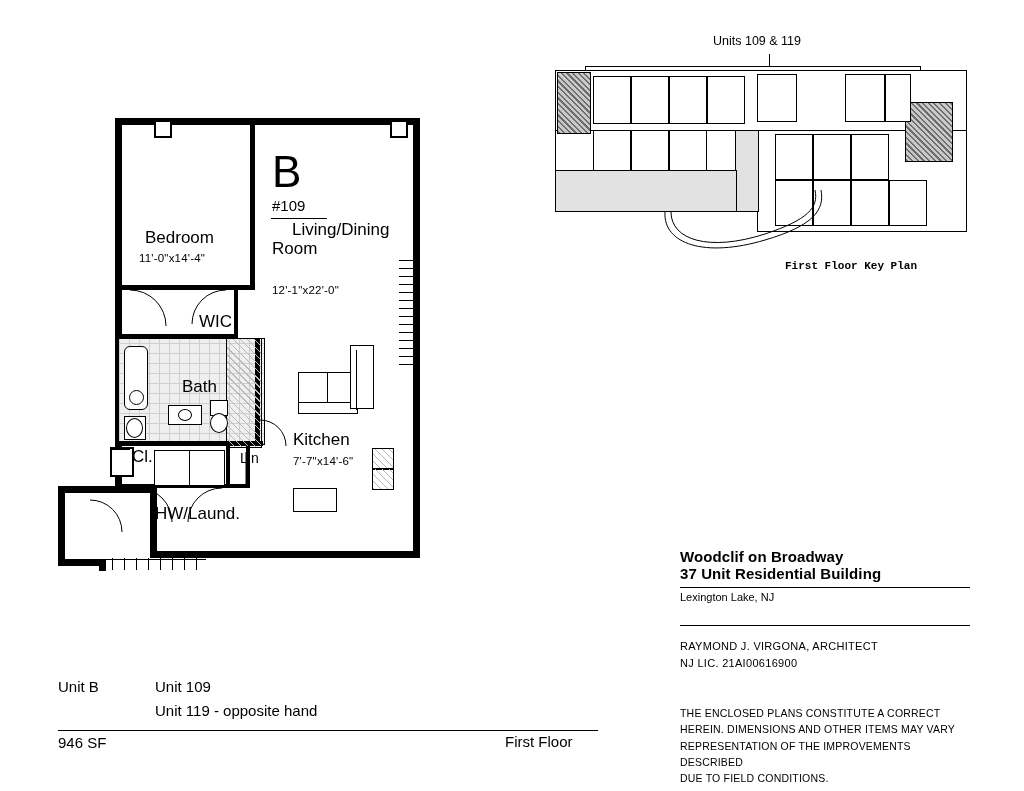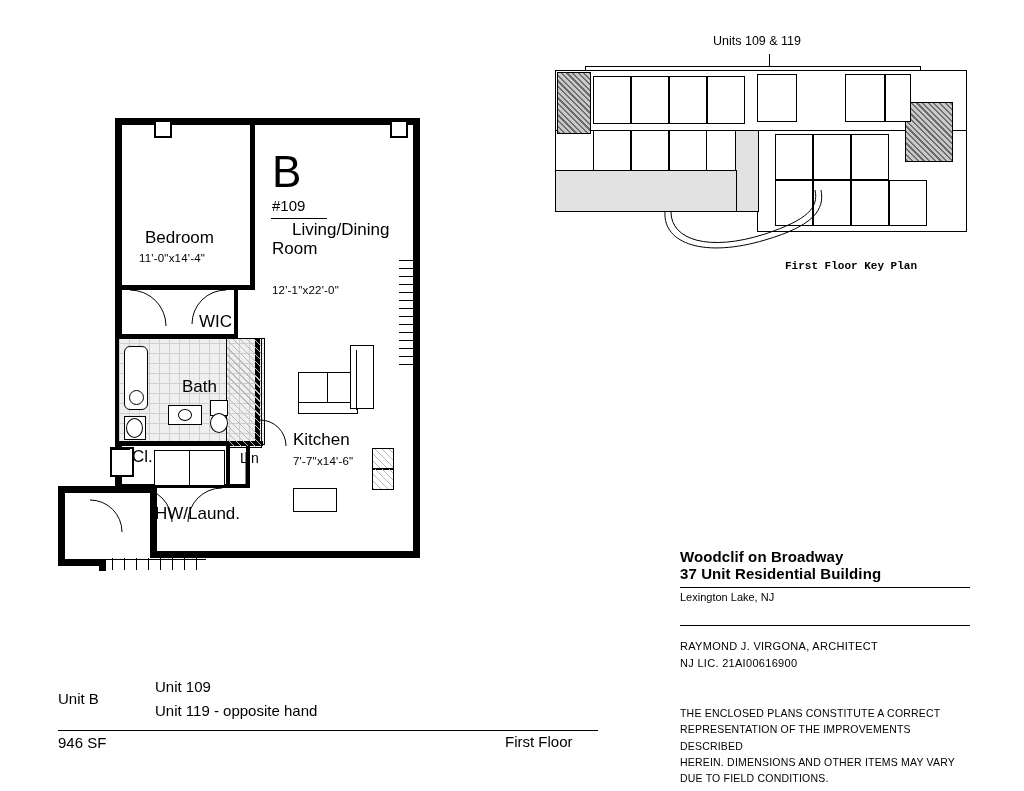--- a/index.html
+++ b/index.html
@@ -258,37 +258,37 @@
 
   <svg class="abs" style="left:0; top:0; width:440px; height:270px; overflow:visible;">
     <path d="M 120 182 C 118 214, 160 228, 220 210 C 268 196, 280 180, 276 160" fill="none" stroke="#000" stroke-width="1"></path>
     <path d="M 126 182 C 126 210, 164 222, 220 204 C 262 190, 274 178, 270 160" fill="none" stroke="#000" stroke-width="1"></path>
   </svg>
 
   <div class="kp-title" style="left:240px; top:230px;">First Floor Key Plan</div>
 </div>
 
 <div id="unit-title" class="abs">
-  <div class="ut-text" style="left:0; top:0;margin-top:12px;">Unit B</div>
+  <div class="ut-text" style="left:0; top:0;">Unit B</div>
   <div class="ut-text" style="left:97px; top:0;">Unit 109</div>
   <div class="ut-text" style="left:97px; top:24px;">Unit 119 - opposite hand</div>
   <div class="rule" style="left:0; top:52px; width:540px;"></div>
   <div class="ut-text" style="left:0; top:56px;">946 SF</div>
   <div class="ut-text" style="left:447px; top:55px;">First Floor</div>
 </div>
 
 <div id="project-block" class="abs">
   <div class="pb-name">Woodclif on Broadway</div>
   <div class="pb-sub">37 Unit Residential Building</div>
   <div class="pb-rule"></div>
   <div class="pb-city">Lexington Lake, NJ</div>
   <div class="pb-rule" style="margin-top:22px;"></div>
   <div class="pb-arch" style="margin-top:12px;">
     <div>RAYMOND J. VIRGONA, ARCHITECT</div>
     <div>NJ LIC. 21AI00616900</div>
   </div>
   <div class="pb-note" style="margin-top:34px;">
     <div>THE ENCLOSED PLANS CONSTITUTE A CORRECT</div>
+    <div>HEREIN. DIMENSIONS AND OTHER ITEMS MAY VARY</div>
     <div>REPRESENTATION OF THE IMPROVEMENTS DESCRIBED</div>
-    <div>HEREIN. DIMENSIONS AND OTHER ITEMS MAY VARY</div>
     <div>DUE TO FIELD CONDITIONS.</div>
   </div>
 </div>
 
 </body></html>

